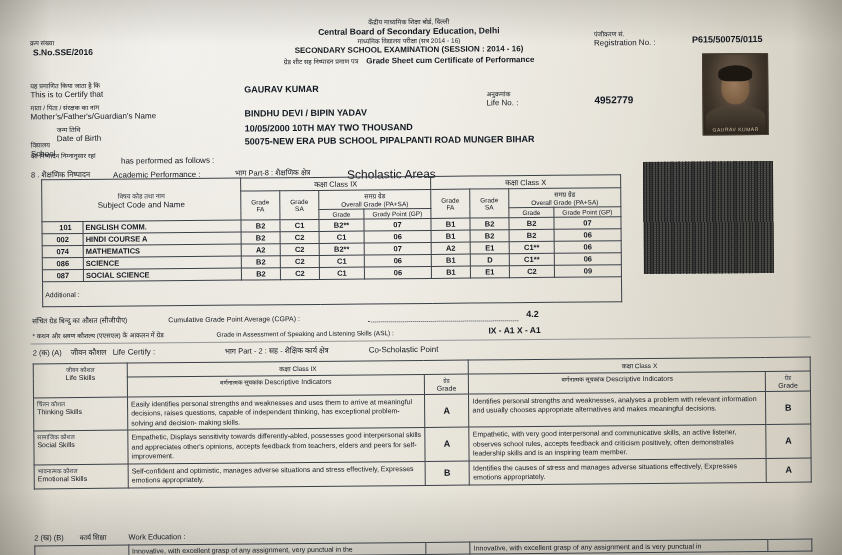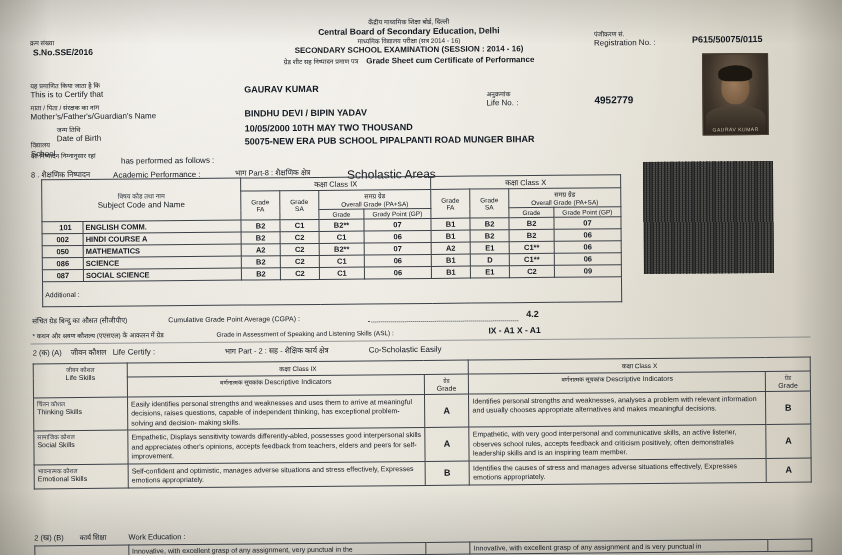--- a/index.html
+++ b/index.html
@@ -305,21 +305,21 @@
         <td class="center bold">B2</td>
         <td class="center bold">C2</td>
         <td class="center bold">C1</td>
         <td class="center bold">06</td>
         <td class="center bold">B1</td>
         <td class="center bold">B2</td>
         <td class="center bold">B2</td>
         <td class="center bold">06</td>
       </tr>
       <tr>
-        <td class="center bold">050</td>
+        <td class="center bold">074</td>
         <td class="bold">MATHEMATICS</td>
         <td class="center bold">A2</td>
         <td class="center bold">C2</td>
         <td class="center bold">B2**</td>
         <td class="center bold">07</td>
         <td class="center bold">A2</td>
         <td class="center bold">E1</td>
         <td class="center bold">C1**</td>
         <td class="center bold">06</td>
       </tr>
@@ -363,21 +363,21 @@
     <div class="note" style="left:14px; top:320px; font-size:6.5px;">* कथन और श्रवण कौशल्य (एएसएल) के आकलन में ग्रेड</div>
     <div class="note" style="left:198px; top:321px; font-size:6.5px;">Grade in Assessment of Speaking and  Listening Skills (ASL) :</div>
     <div style="position:absolute; left:470px; top:318px; font-size:8.5px; font-weight:bold;">IX - A1    X - A1</div>
 
     <div class="divider" style="left:12px; top:332px; width:780px;"></div>
 
     <div class="sec-title" style="left:14px; top:336px;">2 (क) (A)</div>
     <div class="sec-title" style="left:52px; top:336px;">जीवन कौशल</div>
     <div class="sec-title" style="left:94px; top:337px; font-size:8px;">Life Certify :</div>
     <div class="sec-title" style="left:206px; top:336px;">भाग Part - 2 : सह - शैक्षिक कार्य क्षेत्र</div>
-    <div class="sec-title" style="left:350px; top:337px; font-size:8px;">Co-Scholastic Easily</div>
+    <div class="sec-title" style="left:350px; top:337px; font-size:8px;">Co-Scholastic Point</div>
 
     <table class="ls">
       <tbody>
           <tr>
         <td rowspan="2" class="hdr-cell" style="width:88px;">
           <span class="skill-hi">जीवन कौशल</span>
           <span class="skill-en">Life Skills</span>
         </td>
         <td colspan="2" class="hdr-cell">कक्षा Class IX</td>
         <td colspan="2" class="hdr-cell">कक्षा Class X</td>

